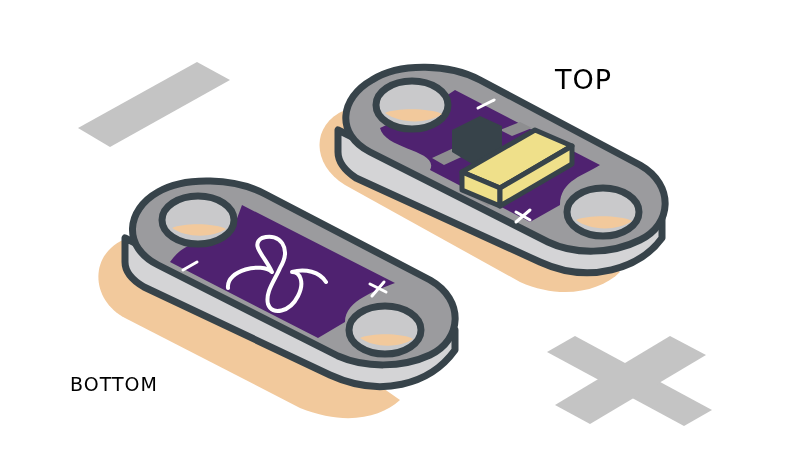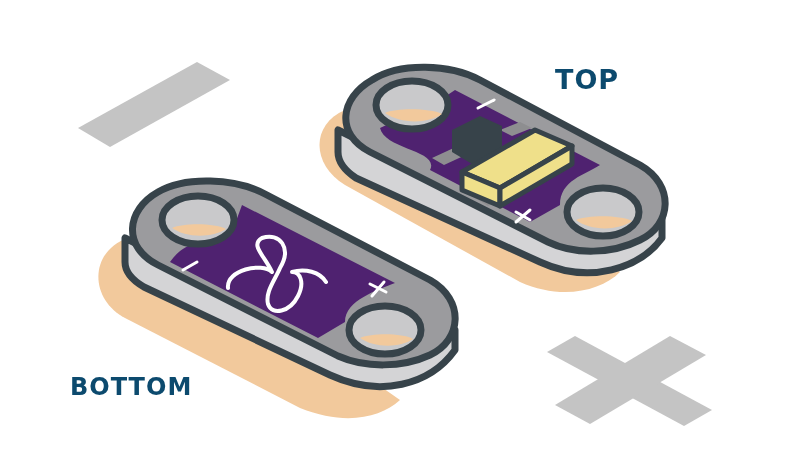--- a/index.html
+++ b/index.html
@@ -1,20 +1,20 @@
 <!DOCTYPE html>
 <html><head>
 <meta charset="utf-8">
 <style>
   html, body { margin: 0; padding: 0; background: #ffffff; }
   body { width: 800px; height: 460px; overflow: hidden; position: relative; font-family: "DejaVu Sans", "Liberation Sans", sans-serif; }
   #stage { position: absolute; left: 0; top: 0; width: 800px; height: 460px; }
-  .label { position: absolute; color: #0c4a6e; font-family: "DejaVu Sans", sans-serif; font-weight: 700; letter-spacing: 1px; }
+  .label { position: absolute; color: #000000; font-family: "DejaVu Sans", sans-serif; font-weight: 400; letter-spacing: 1px; }
   #label-top { left: 555px; top: 64px; font-size: 27px; }
-  #label-bottom { left: 70px; top: 373px; font-size: 24px; }
+  #label-bottom { left: 70px; top: 373px; font-size: 19px; }
 </style>
 </head>
 <body>
 
 <svg id="stage" viewBox="0 0 800 460" xmlns="http://www.w3.org/2000/svg">
 
   <polygon points="78,128 197,62 230,80 110,147" fill="#c4c4c4"></polygon>
 
   <g fill="#c4c4c4">
     <polygon points="547,352 575,336 712,410 684,426"></polygon>

